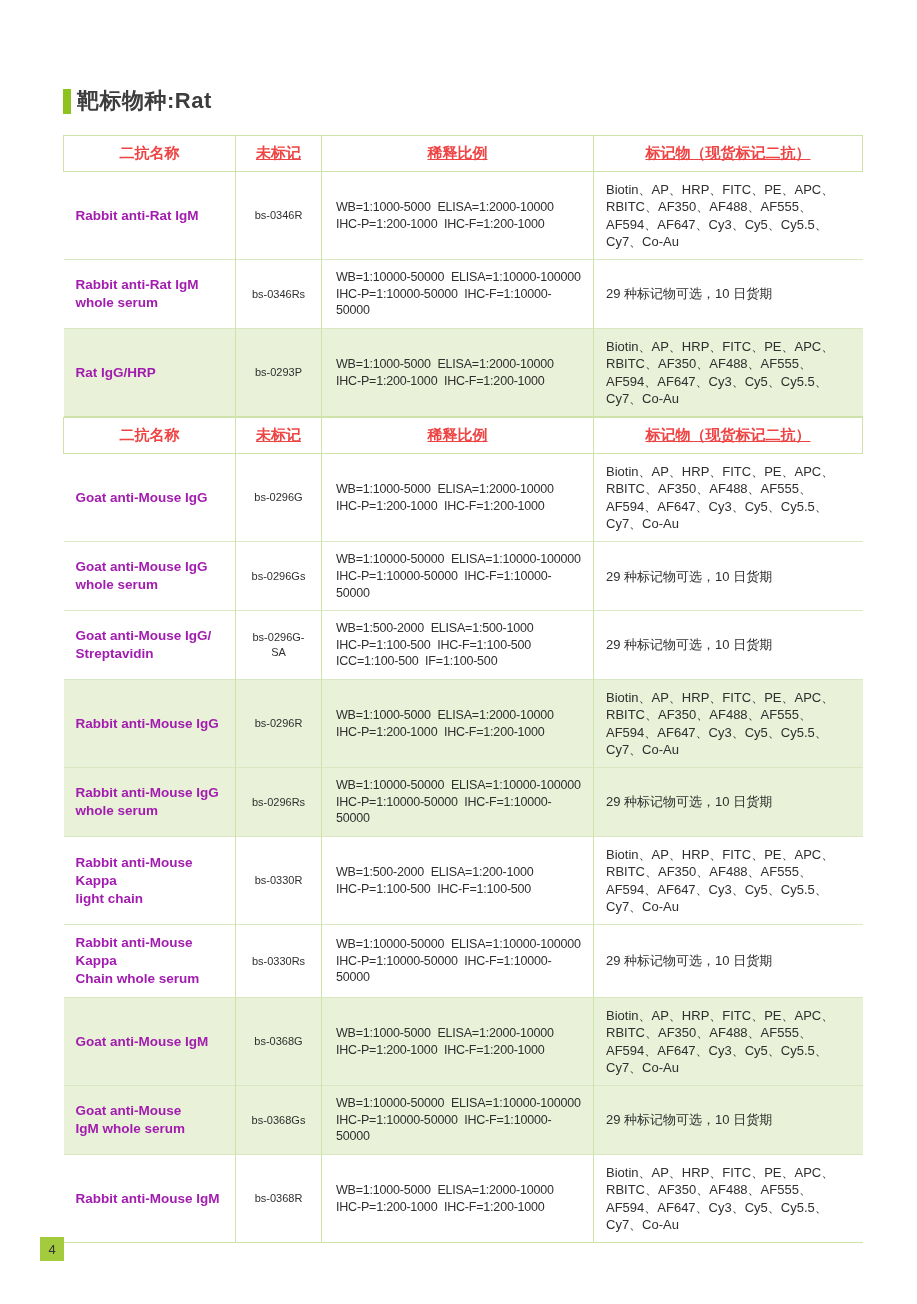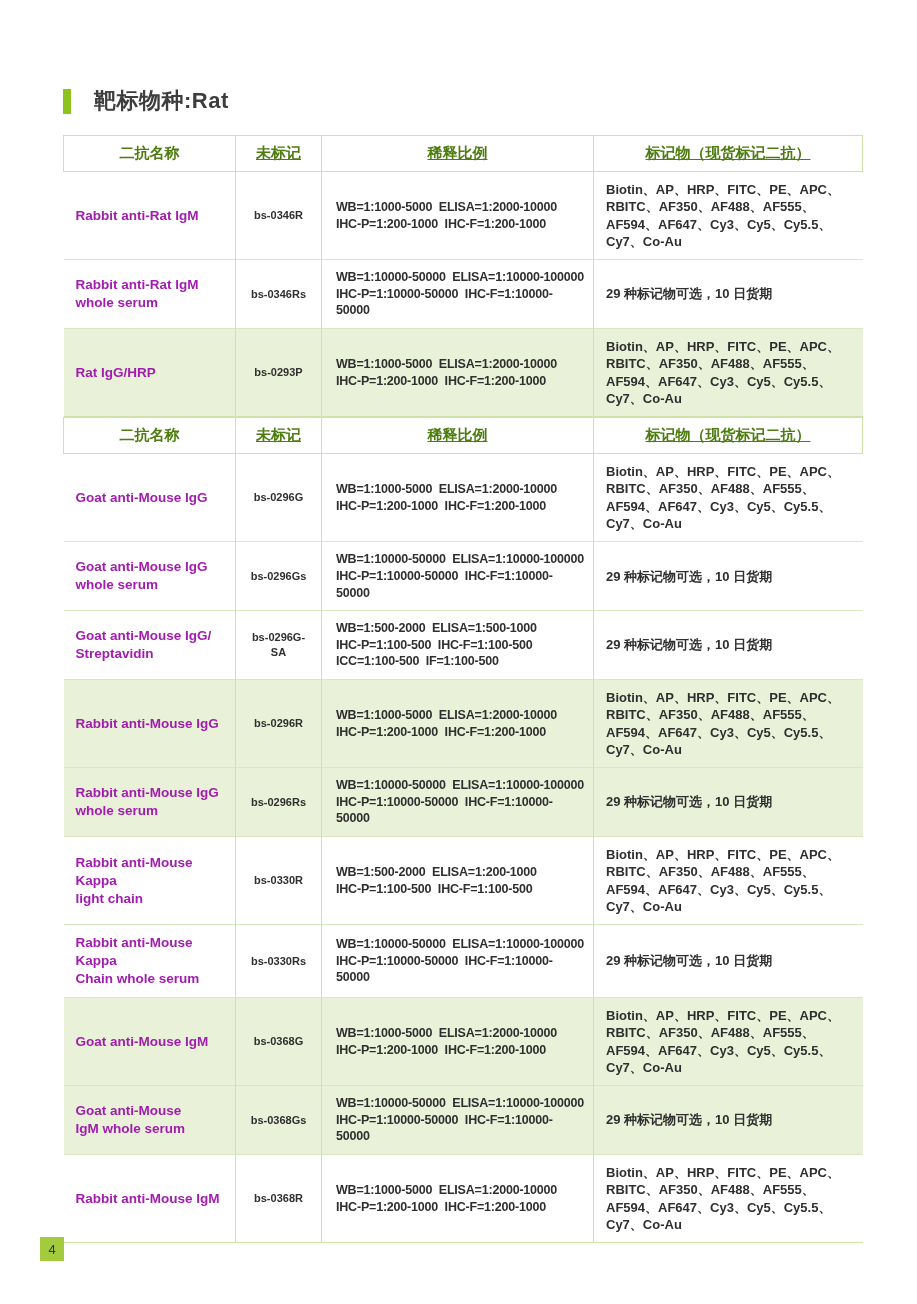--- a/index.html
+++ b/index.html
@@ -4,49 +4,49 @@
 <style>
   html,body { margin:0; padding:0; background:#ffffff; }
   body { font-family:"Liberation Sans","DejaVu Sans",sans-serif; }
   .page {
     position:relative; width:917px; height:1304px;
     background:#ffffff; overflow:hidden;
   }
   .content { position:absolute; left:63px; top:0; width:799px; }
 
   .section-title {
-    display:flex; align-items:center; gap:23px;
+    display:flex; align-items:center; gap:6px;
     font-size:22px; font-weight:bold; color:#3d3d3d;
     letter-spacing:0.5px;
   }
   .title-rat   { margin-top:86px; margin-bottom:19px; }
   .title-mouse { margin-top:40px; margin-bottom:19px; }
   .accent-bar { width:8px; height:25px; background:#8ec31f; flex:0 0 auto; }
 
   table {
     border-collapse:collapse; table-layout:fixed;
     width:799px; background:#fff;
   }
   th {
-    color:#4d7c0f; font-size:15px; font-weight:700;
+    color:#ef4444; font-size:15px; font-weight:700;
     padding:8px 4px; text-align:center;
     border-top:1.5px solid #cfe2a9;
     border-bottom:1.5px solid #cfe2a9;
   }
   th + th { border-left:1.5px solid #cfe2a9;text-decoration:underline; }
   th:first-child { border-left:1.5px solid #cfe2a9; }
   th:last-child  { border-right:1.5px solid #cfe2a9; }
 
   td {
     font-size:11px; color:#2f2f2f; line-height:1.33;
     padding:9px 10px; vertical-align:middle;
     border-top:1.5px solid #d9e8c0;
     white-space:pre-wrap;
   }
-  td + td { border-left:1.5px solid #cfe2a9;font-weight:bold; }
+  td + td { border-left:1.5px solid #cfe2a9; }
   tbody tr:last-child td { border-bottom:1.5px solid #cfe2a9; }
   tr.shaded td { background:#e9f1d8; }
 
   td.c-name { font-weight:700; font-size:13.5px; color:#a21caf; padding-left:12px; }
   td.c-code { text-align:center; padding-left:4px; padding-right:4px; }
   td.c-dil  { font-size:12.5px; padding-left:14px; padding-right:8px; letter-spacing:-0.2px; }
   td.c-mark { font-size:13px; padding-left:12px; padding-right:8px; }
 
   .page-number {
     position:absolute; left:40px; top:1237px;

